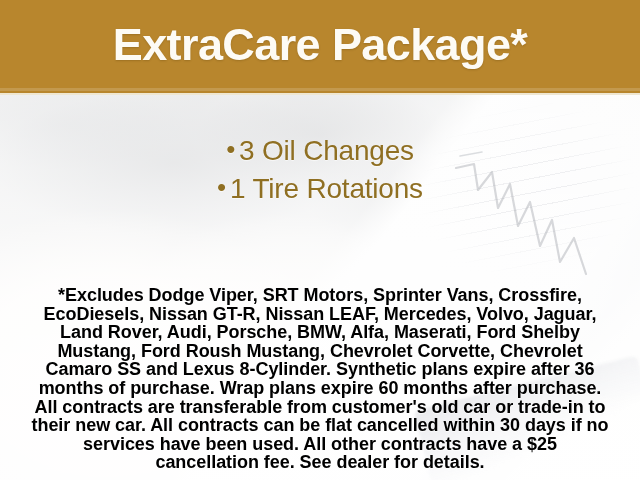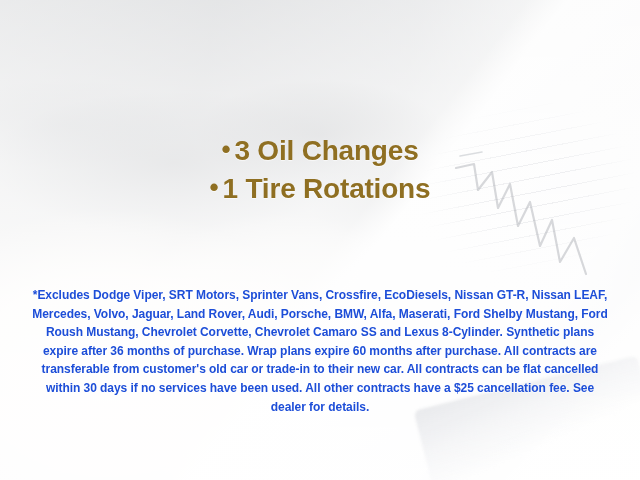--- a/index.html
+++ b/index.html
@@ -158,62 +158,65 @@
     top: 132px;
     width: 640px;
     padding: 0;
     margin: 0;
     list-style: none;
     text-align: center;
   }
   .benefit-item {
     color: #8f6f22;
     font-size: 28px;
-    font-weight: bold;
+    font-weight: normal;
     line-height: 38px;
     letter-spacing: -0.2px;
     white-space: nowrap;
     text-shadow: 0 1px 1px rgba(255,255,255,0.65);
   }
   .benefit-bullet {
     display: inline-block;
     margin-right: 4px;
     font-size: 26px;
     line-height: 1;
     vertical-align: 2px;
   }
 
   
   .disclaimer {
     position: absolute;
     left: 30px;
     top: 286px;
     width: 580px;
     text-align: center;
-    color: #1d4ed8;
-    font-size: 12px;
+    color: #000000;
+    font-size: 18px;
     font-weight: bold;
     line-height: 18.6px;
     letter-spacing: -0.05px;
     text-shadow: 0 1px 1px rgba(255,255,255,0.8);
   }
 </style>
 </head>
 <body>
 
 <div class="promo-card">
 
   <div class="bg-photo"></div>
   <div class="bg-doc-lines"></div>
   <svg class="bg-doc-squiggle" viewBox="0 0 160 130" xmlns="http://www.w3.org/2000/svg">
     <path d="M8 18 L26 14 L30 40 L44 22 L50 58 L62 34 L70 76 L82 52 L92 96 L104 70 L112 112 L126 88 L138 124" fill="none" stroke="#8d9199" stroke-width="2.2" stroke-linecap="round" stroke-linejoin="round"></path>
     <path d="M12 6 L34 2" fill="none" stroke="#9aa0a8" stroke-width="1.6" stroke-linecap="round"></path>
   </svg>
   <div class="bg-clip-edge"></div>
 
+  <div class="header-banner">
+    <div class="header-title">ExtraCare Package*</div>
+  </div>
 
   <ul class="benefits">
     <li class="benefit-item">
       <span class="benefit-bullet">•</span><span>3 Oil Changes</span>
     </li>
     <li class="benefit-item">
       <span class="benefit-bullet">•</span><span>1 Tire Rotations</span>
     </li>
   </ul>
 

